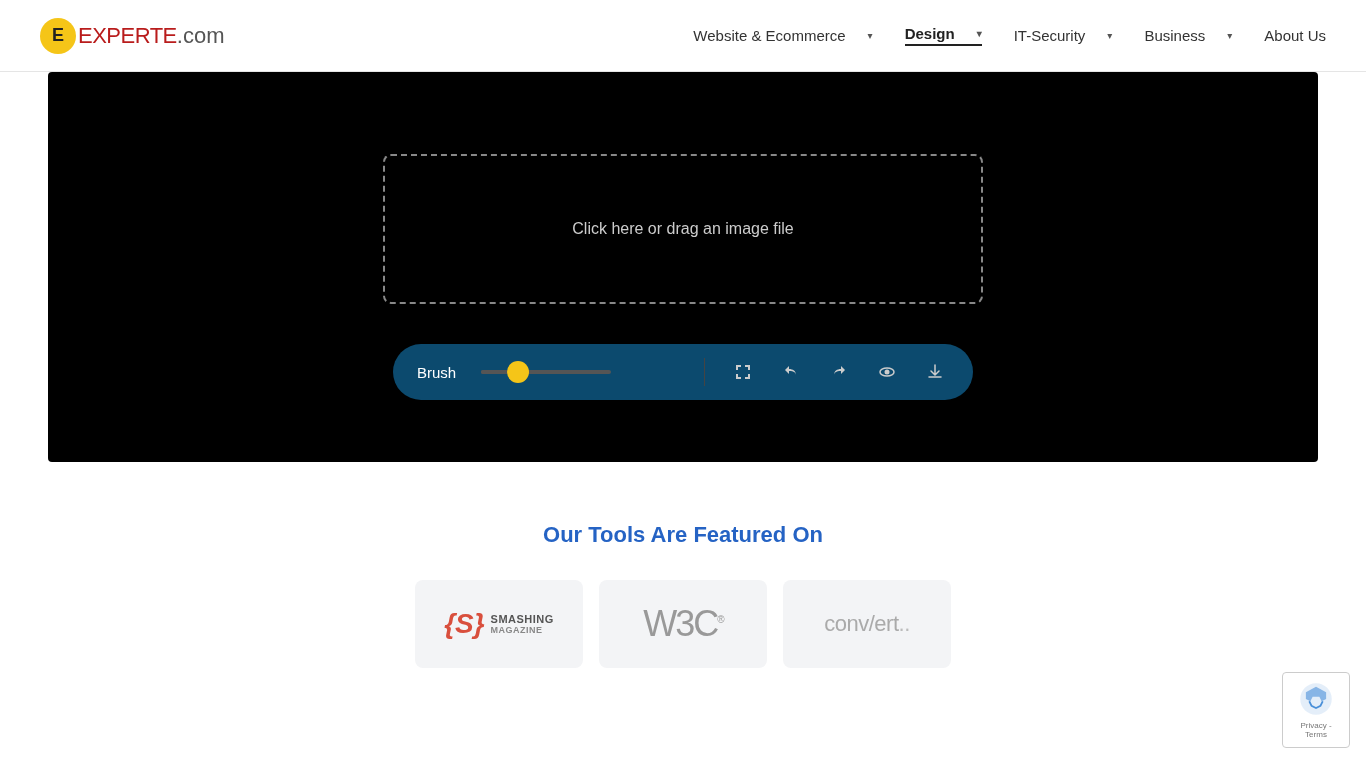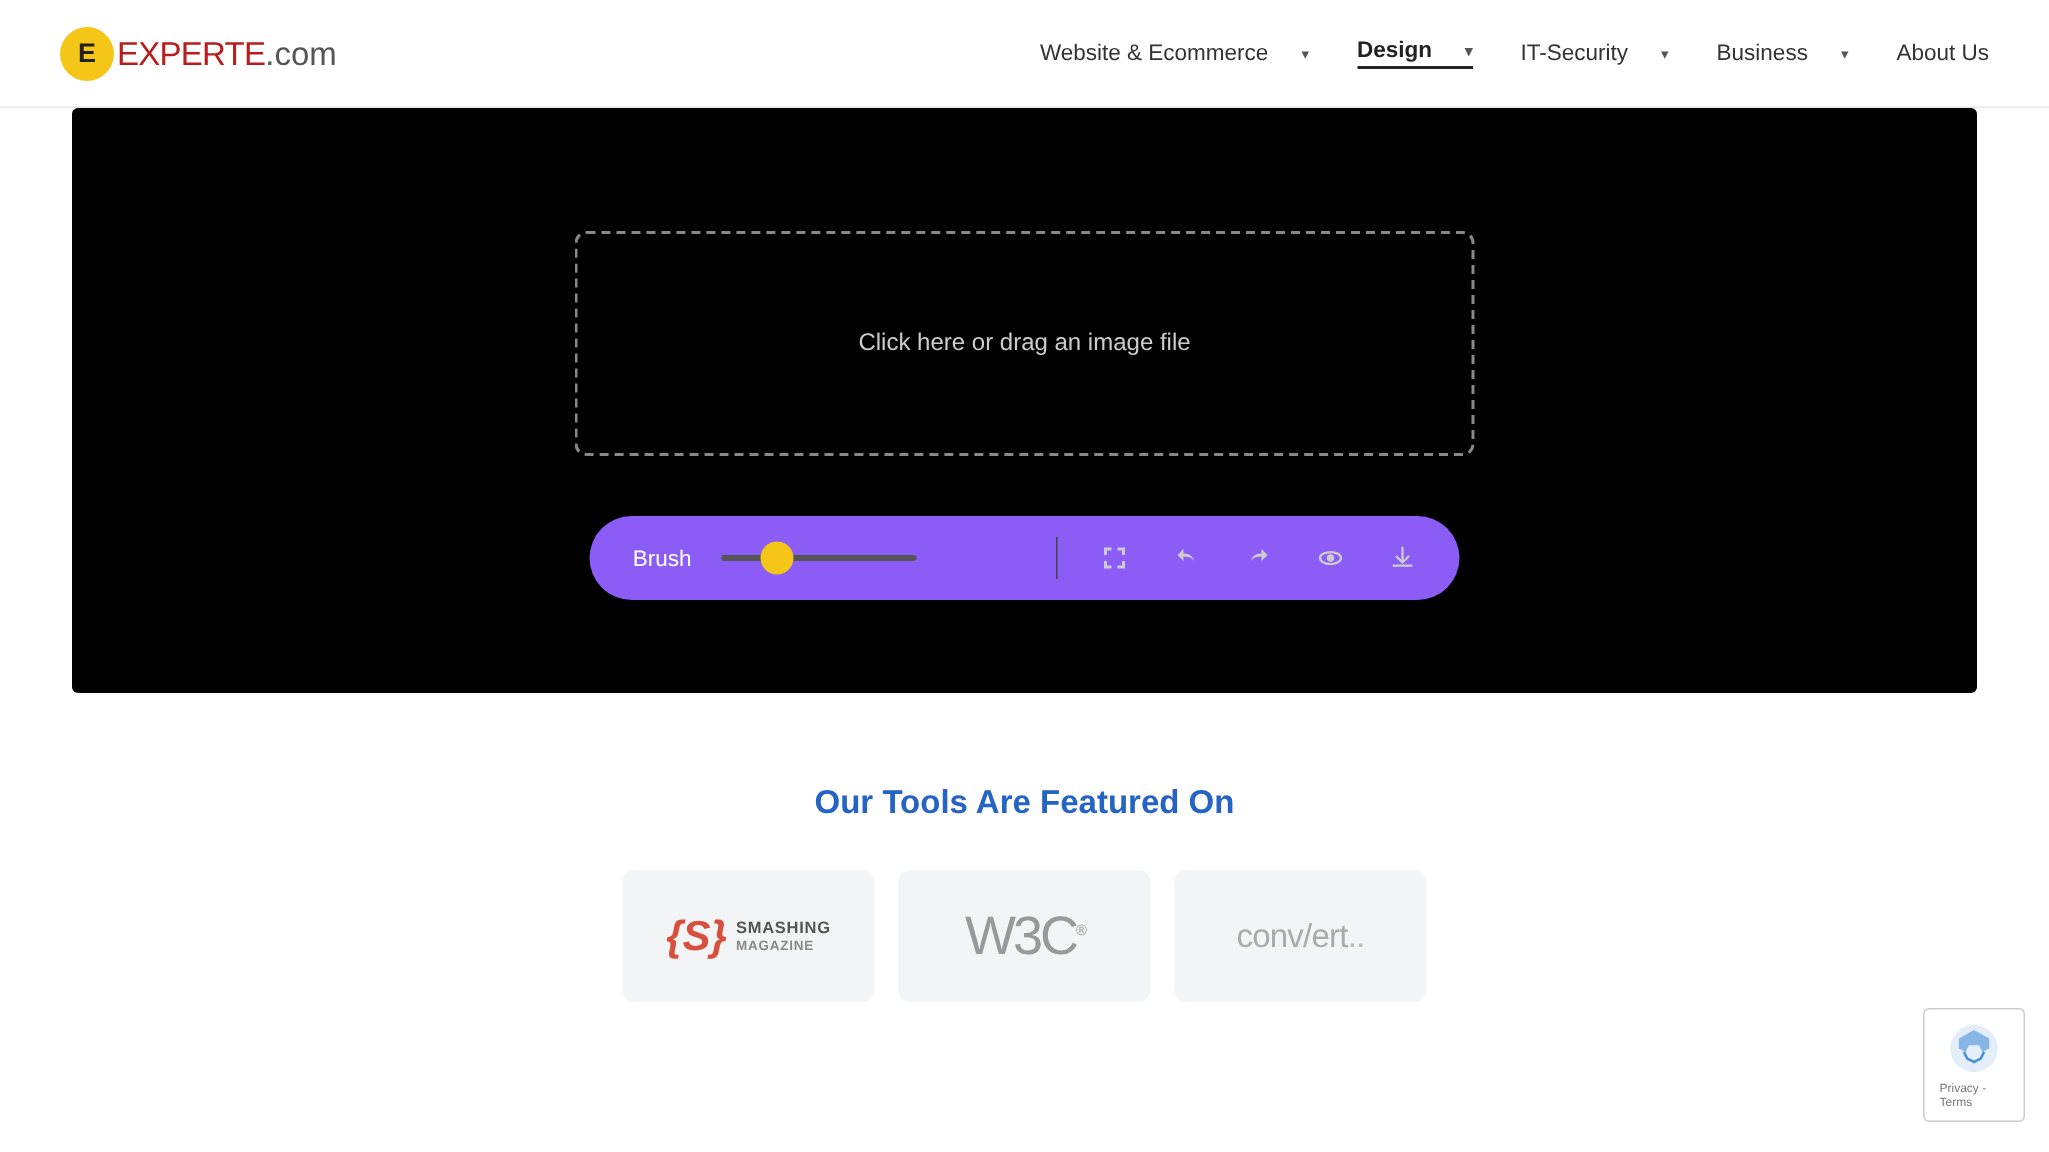--- a/index.html
+++ b/index.html
@@ -77,42 +77,41 @@
     .canvas-area {
       background: #000;
       margin: 0 48px;
       border-radius: 4px;
       padding: 60px 0 40px;
       display: flex;
       flex-direction: column;
       align-items: center;
       justify-content: center;
       min-height: 390px;
-      text-align: right;
     }
 
     .drop-zone {
       border: 2px dashed #888;
       border-radius: 8px;
       width: 600px;
       height: 150px;
       display: flex;
       align-items: center;
       justify-content: center;
       cursor: pointer;
       margin-bottom: 40px;
     }
     .drop-zone-text {
       color: #ccc;
       font-size: 16px;
     }
 
     
     .toolbar {
-      background: #8b5cf6;
+      background: #0c4a6e;
       border-radius: 50px;
       width: 580px;
       height: 56px;
       display: flex;
       align-items: center;
       padding: 0 24px;
       gap: 20px;
     }
     .brush-label {
       color: #fff;
@@ -223,21 +222,21 @@
       position: fixed;
       bottom: 20px;
       right: 16px;
       background: #fff;
       border: 1px solid #ccc;
       border-radius: 4px;
       padding: 8px 10px;
       font-size: 9px;
       color: #555;
       width: 68px;
-      text-align: left;
+      text-align: center;
     }
     .recaptcha-logo {
       width: 36px;
       height: 36px;
       margin: 0 auto 4px;
       display: flex;
       align-items: center;
       justify-content: center;
     }
     .recaptcha-logo svg {

